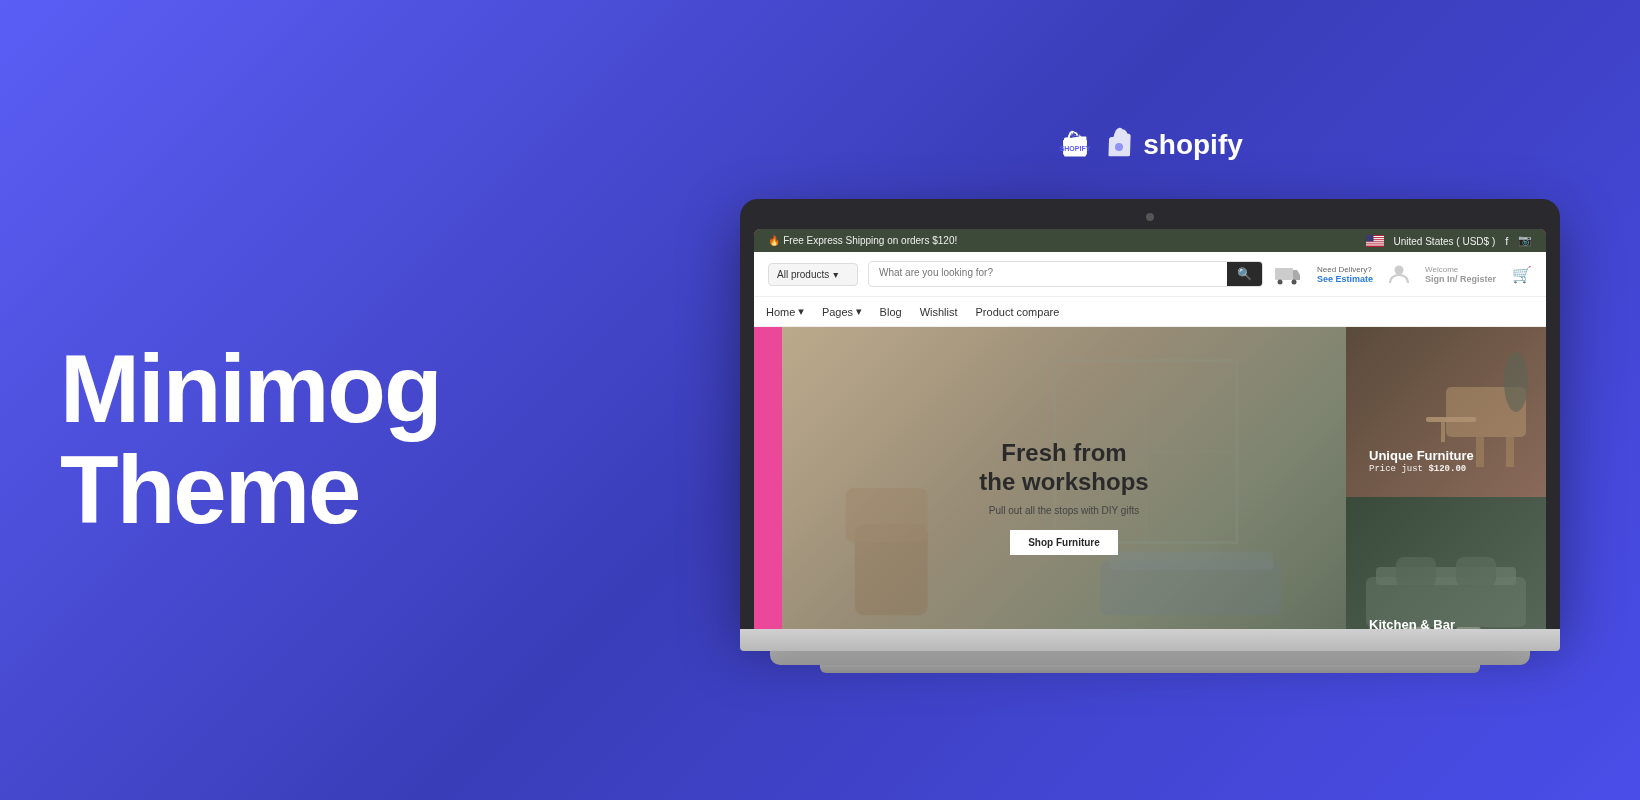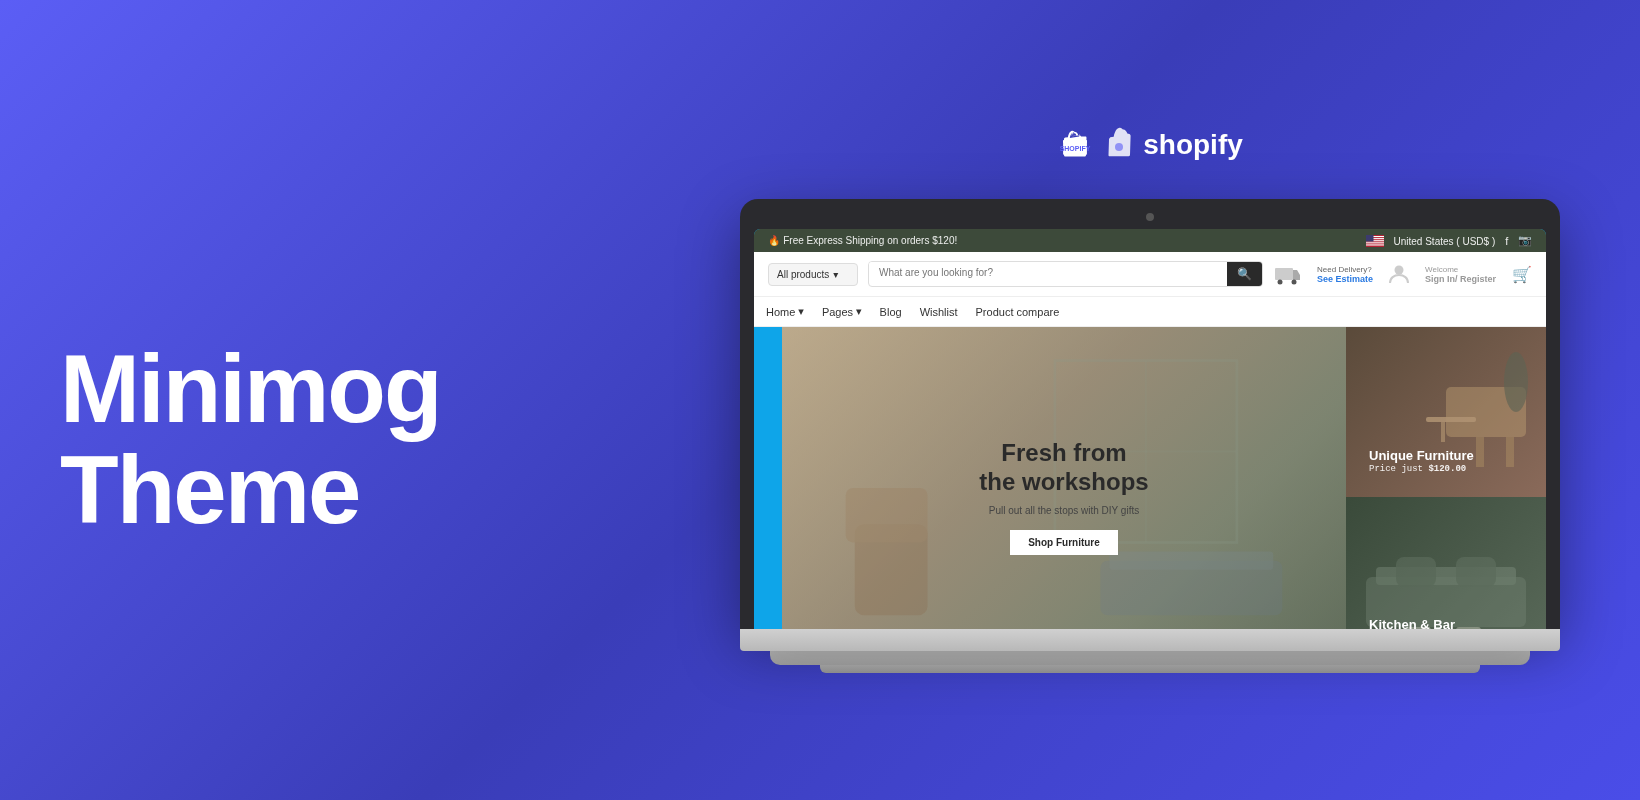--- a/index.html
+++ b/index.html
@@ -86,21 +86,21 @@
       position: relative;
     }
     .laptop-camera {
       width: 8px;
       height: 8px;
       background: #555;
       border-radius: 50%;
       margin: 0 auto 8px auto;
     }
     .laptop-screen {
-      background: #0ea5e9;
+      background: #ec4899;
       border-radius: 6px 6px 0 0;
       overflow: hidden;
       width: 100%;
       height: 400px;
     }
     .laptop-base {
       background: linear-gradient(180deg, #d0d0d0 0%, #b8b8b8 100%);
       height: 22px;
       border-radius: 0 0 4px 4px;
       position: relative;

